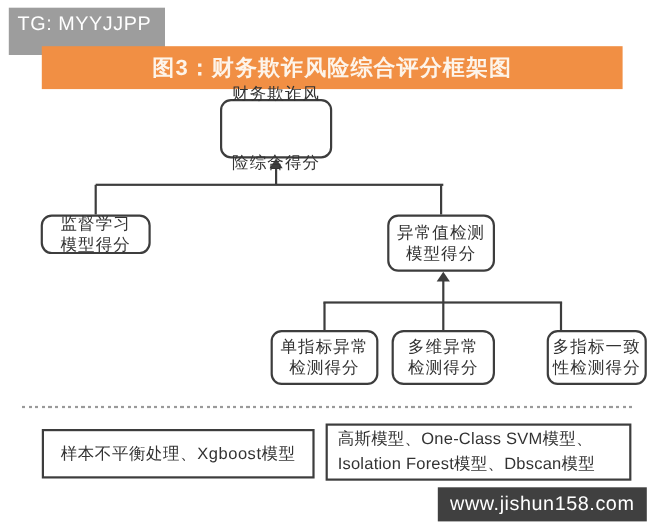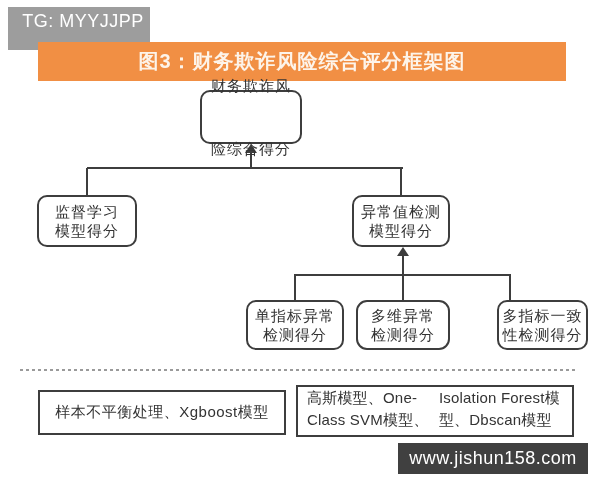--- a/index.html
+++ b/index.html
@@ -15,21 +15,20 @@
   }
   
   .tg-badge {
     position: absolute; left: 8px; top: 7px;
     width: 142px; height: 43px;
     background: #9d9d9d;
     color: #ffffff;
     font-size: 18px; line-height: 29px;
     padding-left: 8px;
     letter-spacing: 0.5px;
-    text-align: center;
   }
   
   .fig-title-bar {
     position: absolute; left: 38px; top: 42px;
     width: 528px; height: 39px;
     background: #f18f44;
     display: flex; align-items: center; justify-content: center;
   }
   .fig-title-bar .title-text {
     color: #fdf4ea;
@@ -44,21 +43,21 @@
     border: 2px solid #3d3d3d;
     border-radius: 10px;
     display: flex; flex-direction: column;
     align-items: center; justify-content: center;
     color: #333333;
     font-size: 15px; line-height: 19px;
     text-align: center;
     letter-spacing: 1px;
   }
   .node-root        { left: 200px; top: 90px;  width: 102px; height: 54px; gap: 44px; }
-  .node-supervised  { left: 37px;  top: 195px; width: 100px; height: 52px; }
+  .node-supervised  { left: 37px;  top: 195px; width: 100px; height: 36px; }
   .node-outlier     { left: 352px; top: 195px; width: 98px;  height: 52px; }
   .node-single      { left: 246px; top: 300px; width: 98px;  height: 50px; }
   .node-multi       { left: 356px; top: 300px; width: 94px;  height: 50px; border-radius: 11px; }
   .node-consistency { left: 458px; top: 300px; width: 91px; height: 50px; margin-left: 39px; }
   
   .cline { position: absolute; background: #3d3d3d; }
   .hline1  { left: 87px;  top: 167px; width: 316px; height: 2px; }
   .vstub-left  { left: 86px;  top: 168px; width: 2px; height: 27px; }
   .vstub-right { left: 400px; top: 168px; width: 2px; height: 27px; }
   .varrow1 { left: 250px; top: 152px; width: 2px; height: 16px; }
@@ -88,21 +87,21 @@
     color: #333333;
     font-size: 15px;
   }
   .legend-left {
     left: 38px; top: 390px; width: 248px; height: 45px;
     display: flex; align-items: center; justify-content: center;
     letter-spacing: 0.5px;
   }
   .legend-right {
     left: 296px; top: 385px; width: 278px; height: 52px;
-    display: flex; flex-direction: row; justify-content: center;
+    display: flex; flex-direction: column; justify-content: center;
     padding-left: 9px; line-height: 22px;
     letter-spacing: 0.2px;
   }
   
   .watermark {
     position: absolute; left: 398px; top: 443px;
     width: 190px; height: 31px;
     background: #404040;
     color: #ffffff;
     font-size: 18px; line-height: 31px;

